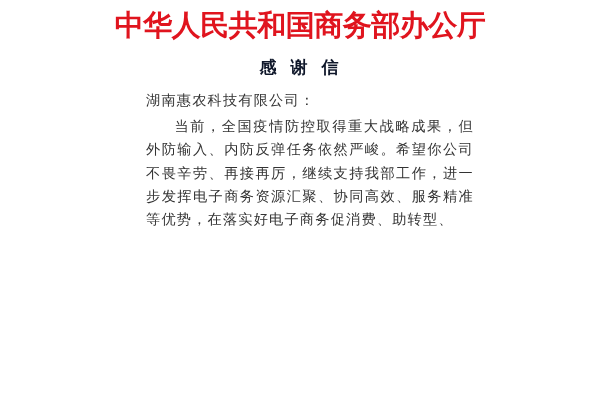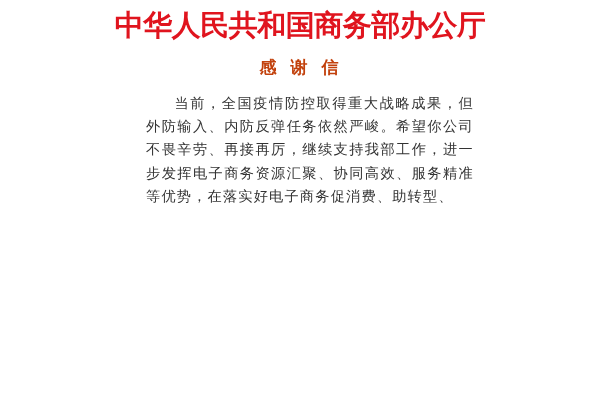--- a/index.html
+++ b/index.html
@@ -41,21 +41,21 @@
       position: absolute;
       left: 0;
       top: 55px;
       width: 600px;
       text-align: center;
       font-family: "DejaVu Sans", "Liberation Sans", sans-serif;
       font-weight: bold;
       font-size: 17px;
       line-height: 24px;
       letter-spacing: 14px;
-      color: #c2410c;
+      color: #0f172a;
       padding-left: 12px;
       box-sizing: border-box;
     }
     .body-text {
       position: absolute;
       left: 146px;
       top: 89px;
       width: 328px;
       font-size: 14.2px;
       line-height: 23.2px;
@@ -77,15 +77,16 @@
   </style>
 </head>
 <body>
 
 <div class="page">
   <div class="letterhead">中华人民共和国商务部办公厅</div>
 
   <div class="doc-title">感谢信</div>
 
   <div class="body-text">
+    <p class="salutation">湖南惠农科技有限公司：</p>
     <p class="para">当前，全国疫情防控取得重大战略成果，但外防输入、内防反弹任务依然严峻。希望你公司不畏辛劳、再接再厉，继续支持我部工作，进一步发挥电子商务资源汇聚、协同高效、服务精准等优势，在落实好电子商务促消费、助转型、</p>
   </div>
 </div>
 
 </body></html>

